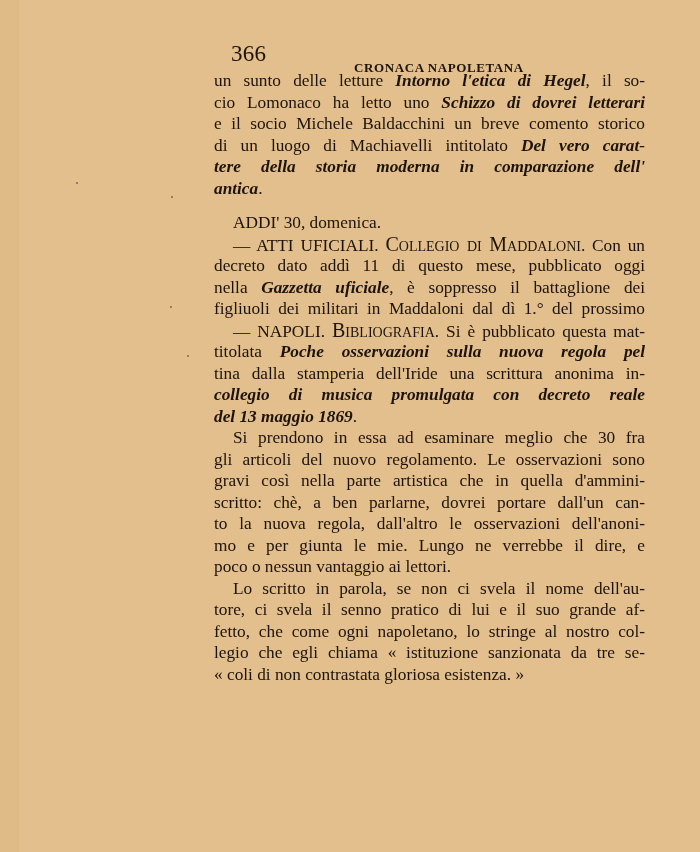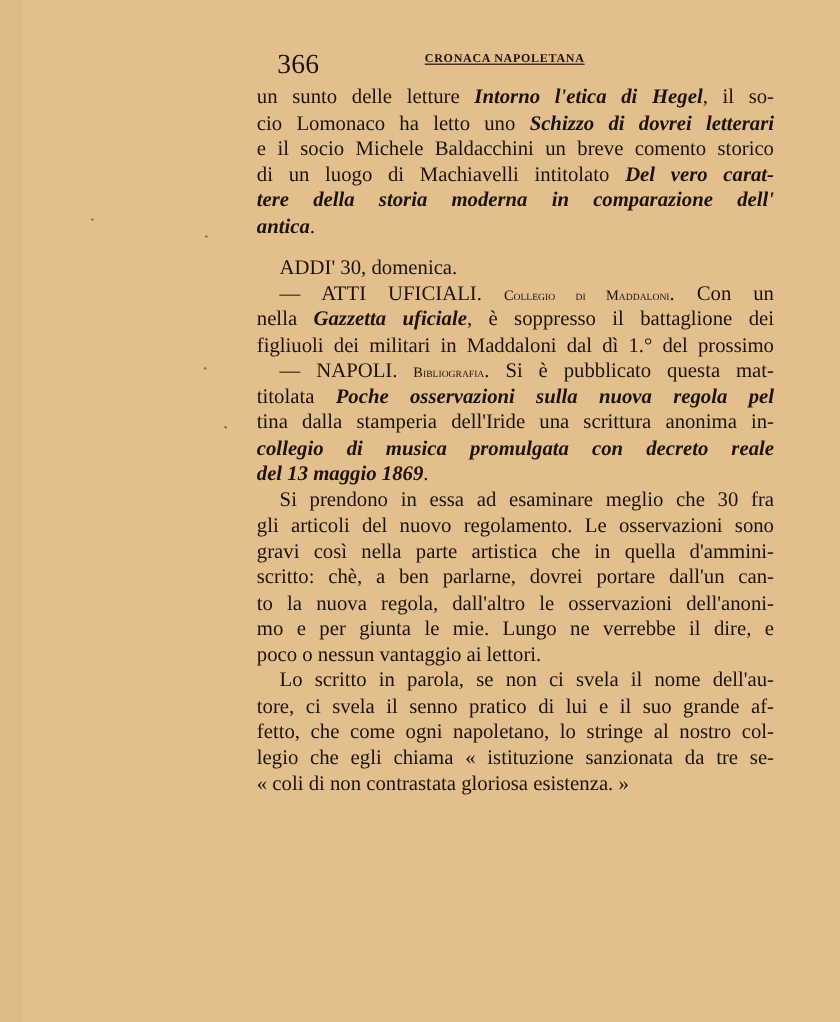--- a/index.html
+++ b/index.html
@@ -16,35 +16,35 @@
   }
   .speck { position: absolute; width: 2px; height: 2px; background: #5a4430; border-radius: 1px; opacity: .7; }
   .running-head {
     position: absolute; top: 41px; left: 0; width: 700px; height: 24px;
   }
   .page-number {
     position: absolute; left: 231px; top: 0;
     font-size: 23px; font-weight: normal; letter-spacing: 0.2px;
   }
   .header-title {
-    position: absolute; left: 354px; top: 3px;
-    font-size: 10px; font-weight: bold; letter-spacing: 0.6px; text-decoration: underline;
+    position: absolute; left: 354px; top: 19px;
+    font-size: 13px; font-weight: bold; letter-spacing: 0.6px;
   }
   .text-block {
     position: absolute; left: 214px; top: 70px; width: 431px;
     font-size: 17.3px; line-height: 21.5px;
   }
   .line {
     display: block; height: 21.5px; white-space: nowrap;
     text-align: justify; text-align-last: justify;
   }
   .line.last { text-align-last: left; }
   .line.indent { padding-left: 19px; }
   .it { font-style: italic; font-weight: bold; margin-top: 24px; }
-  .sc { font-variant: small-caps; font-size: 12px; }
+  .sc { font-variant: small-caps; font-size: 20px; }
   .gap { height: 13px; }
 </style>
 </head>
 <body>
 
 <div class="edge-strip"></div>
 <span class="speck" style="left:76px;top:182px"></span>
 <span class="speck" style="left:171px;top:196px"></span>
 <span class="speck" style="left:170px;top:306px"></span>
 <span class="speck" style="left:187px;top:355px"></span>
@@ -61,20 +61,21 @@
   <span class="line">e il socio Michele Baldacchini un breve comento storico</span>
   <span class="line"><span>di un luogo di Machiavelli intitolato </span><span class="it">Del vero carat-</span></span>
   <span class="line"><span class="it">tere della storia moderna in comparazione dell'</span></span>
   <span class="line last"><span class="it">antica</span><span>.</span></span>
 
   <div class="gap"></div>
 
   <span class="line last indent">ADDI' 30, domenica.</span>
 
   <span class="line indent"><span>— ATTI UFICIALI. </span><span class="sc">Collegio di Maddaloni</span><span>. Con un</span></span>
+  <span class="line">decreto dato addì 11 di questo mese, pubblicato oggi</span>
   <span class="line"><span>nella </span><span class="it">Gazzetta uficiale</span><span>, è soppresso il battaglione dei</span></span>
   <span class="line">figliuoli dei militari in Maddaloni dal dì 1.° del prossimo</span>
 
   <span class="line indent"><span>— NAPOLI. </span><span class="sc">Bibliografia</span><span>. Si è pubblicato questa mat-</span></span>
   <span class="line"><span>titolata </span><span class="it">Poche osservazioni sulla nuova regola pel</span></span>
   <span class="line">tina dalla stamperia dell'Iride una scrittura anonima in-</span>
   <span class="line"><span class="it">collegio di musica promulgata con decreto reale</span></span>
   <span class="line last"><span class="it">del 13 maggio 1869</span><span>.</span></span>
 
   <span class="line indent">Si prendono in essa ad esaminare meglio che 30 fra</span>

